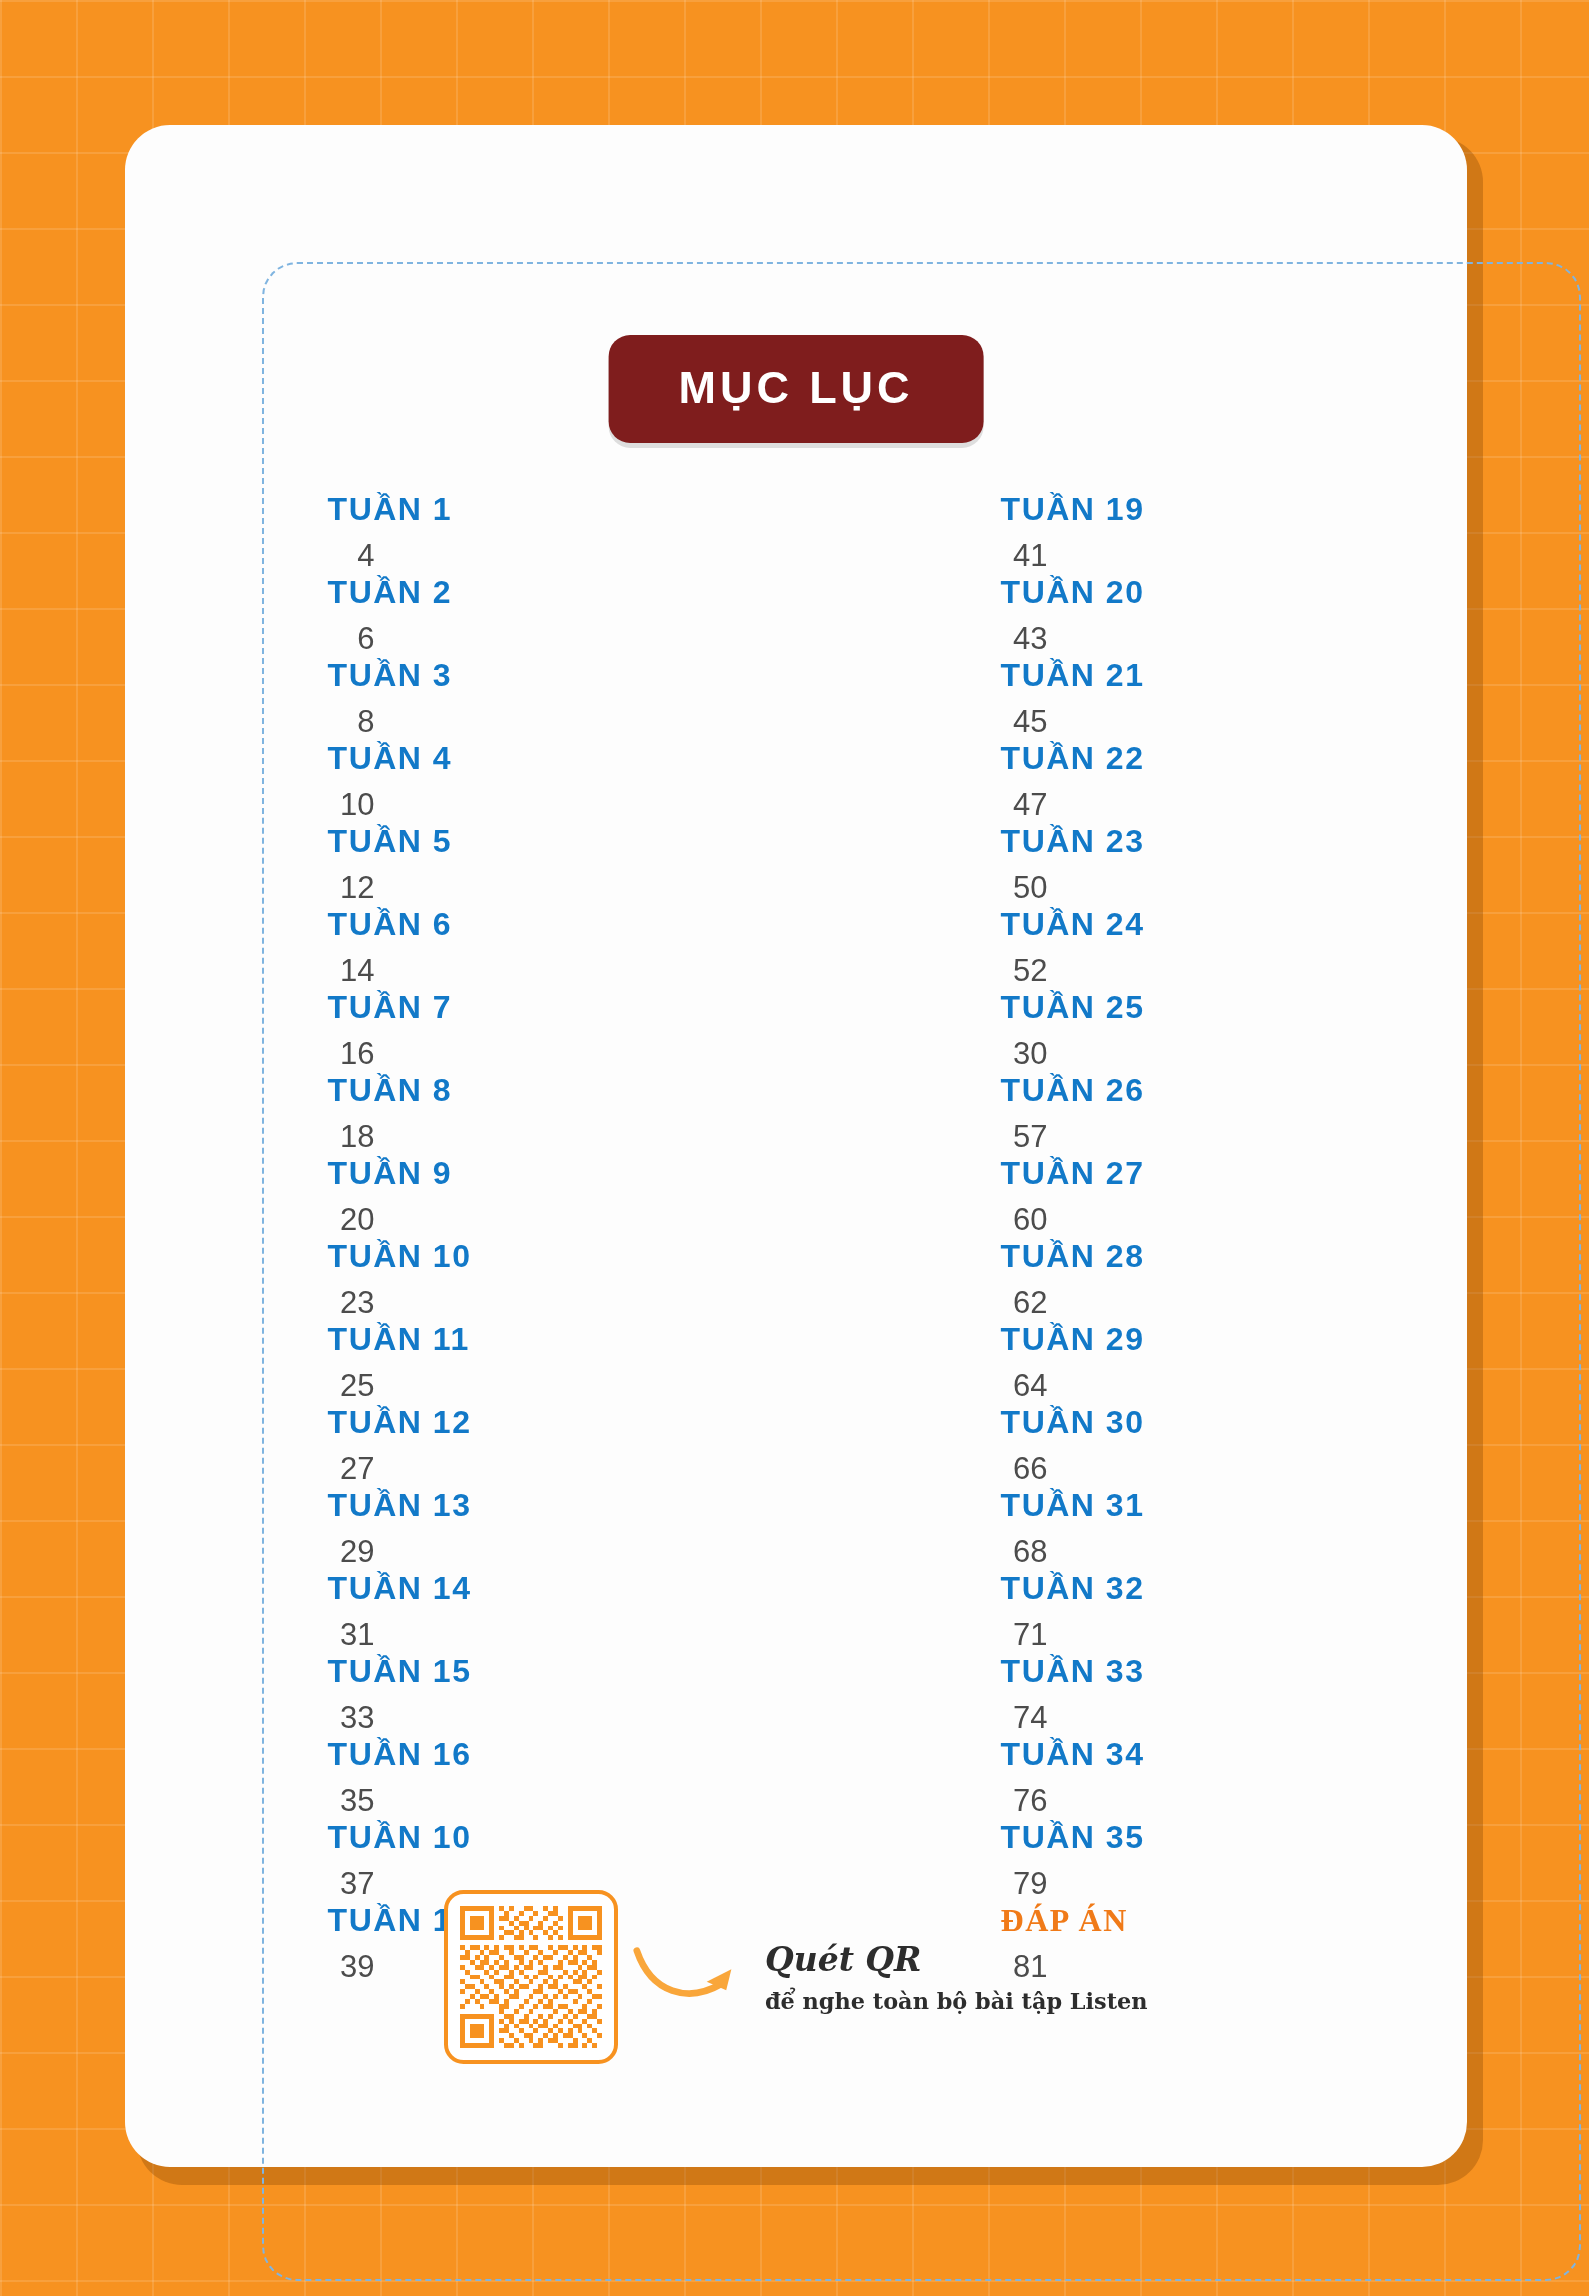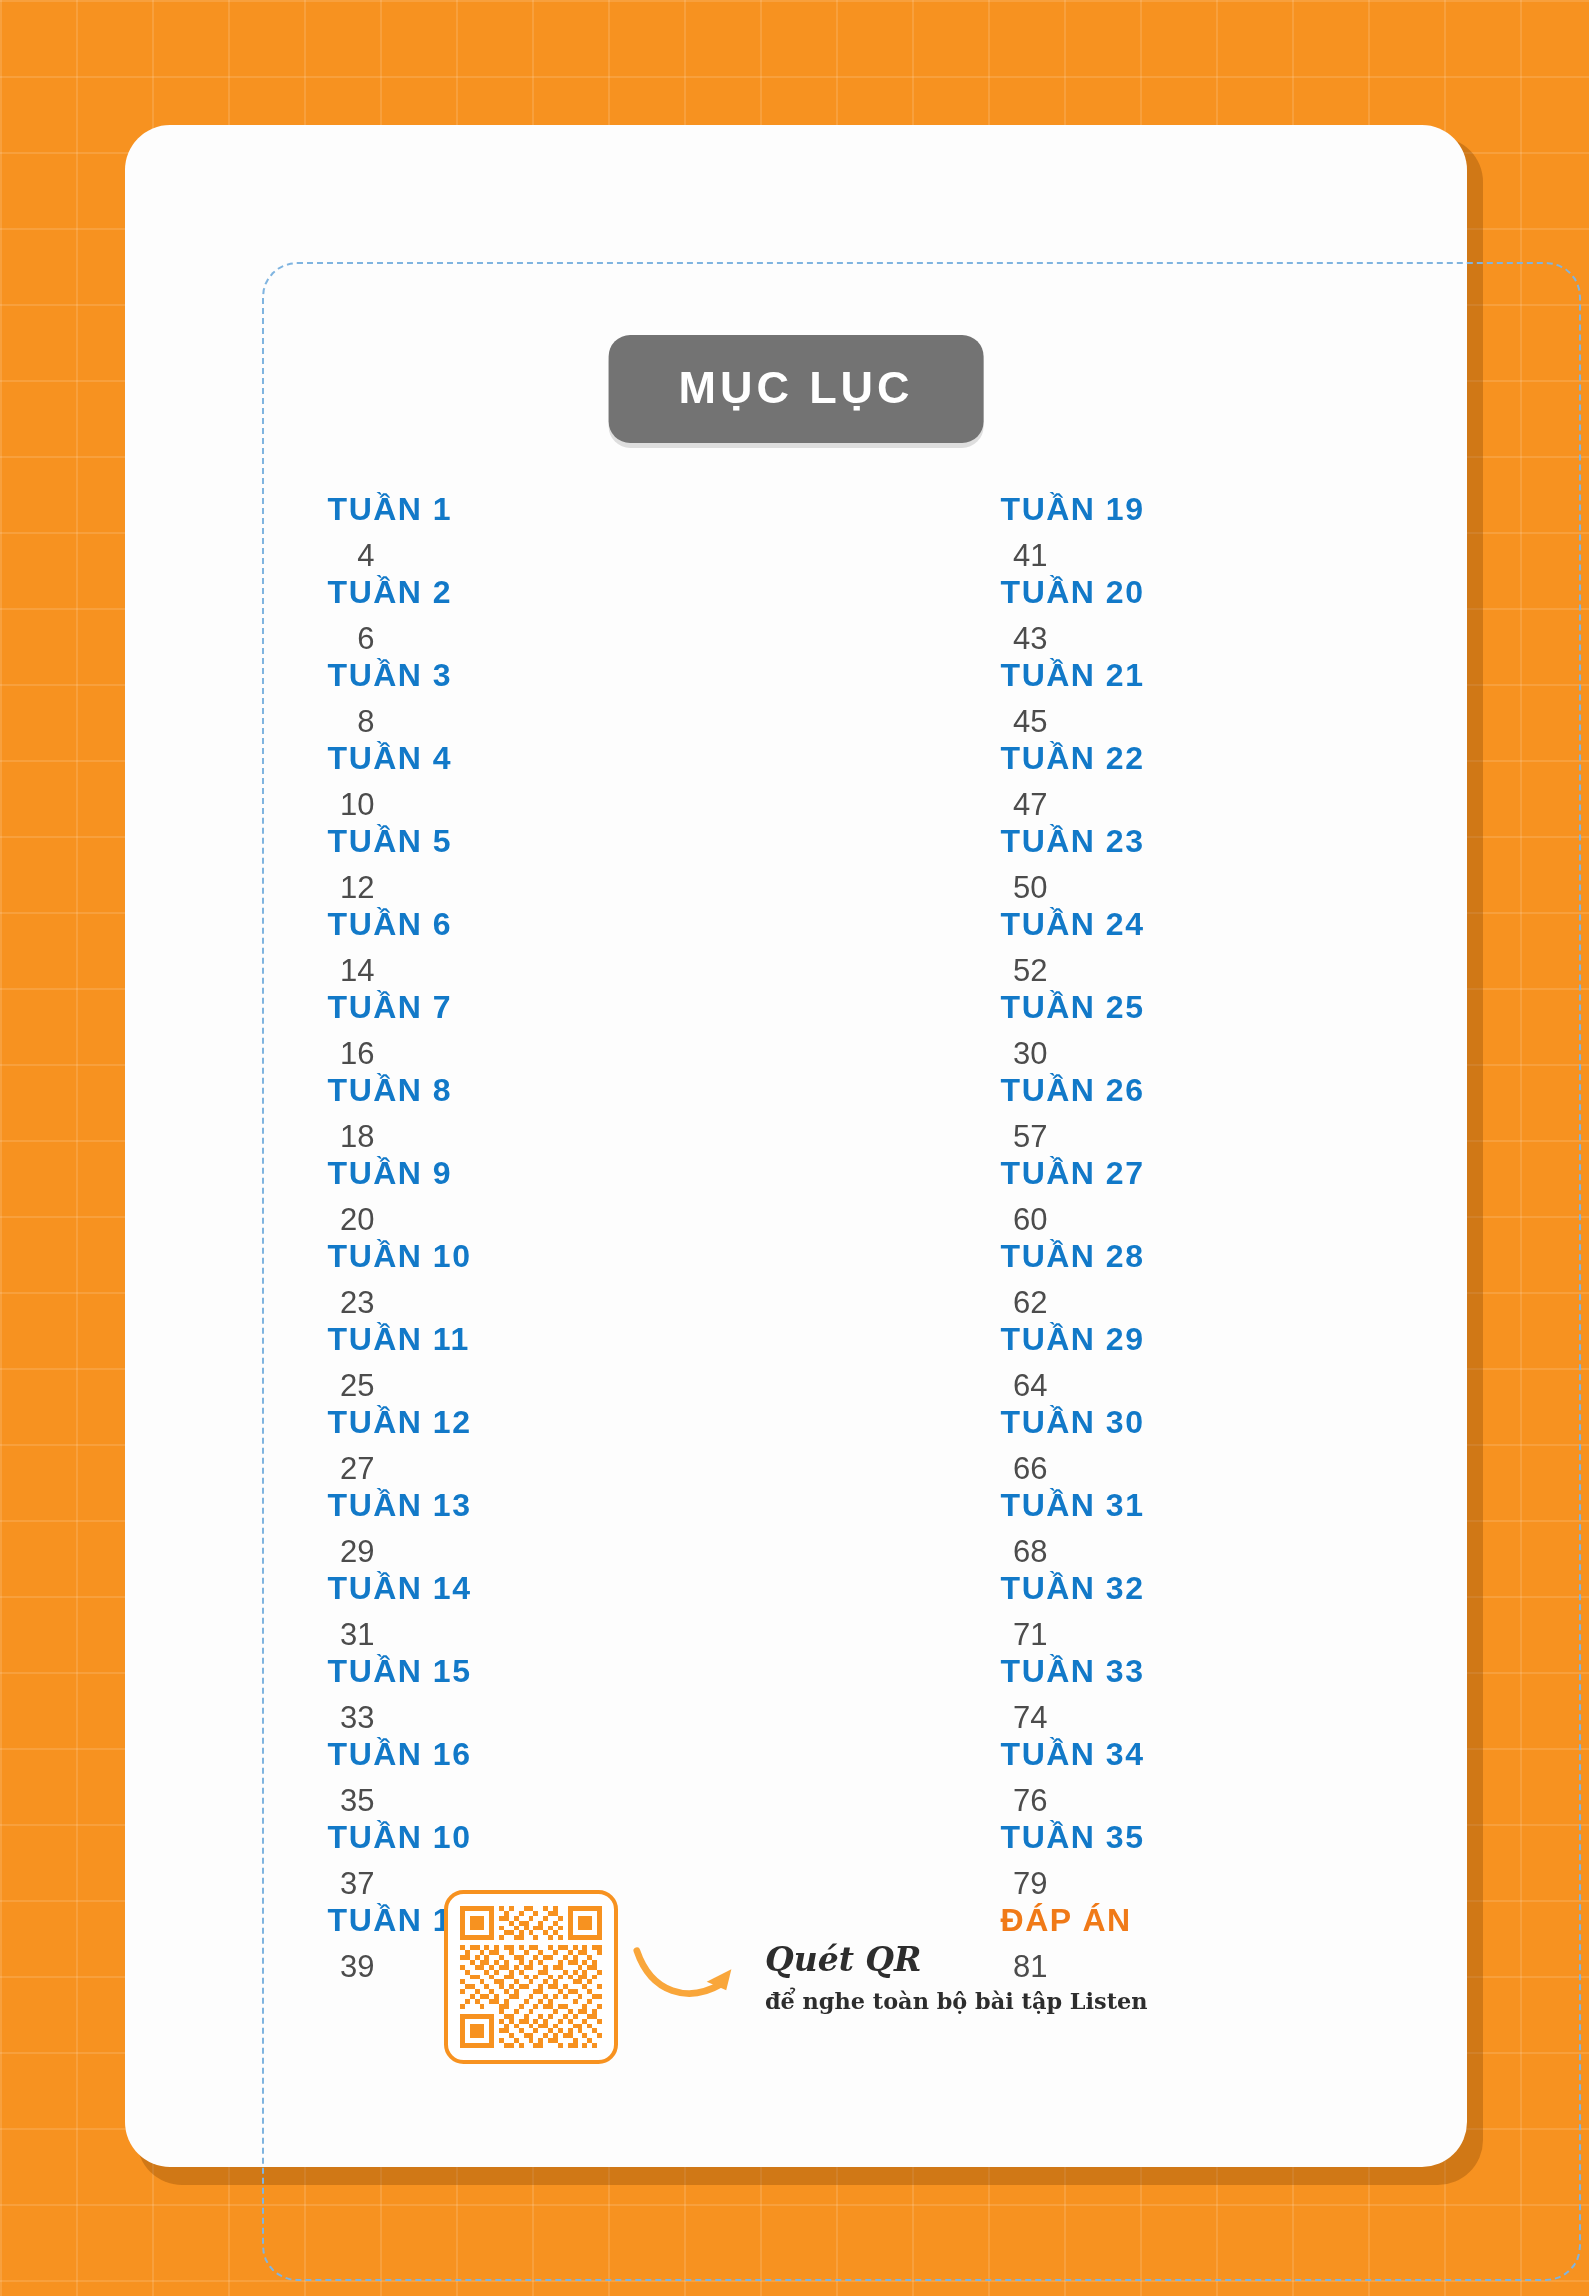--- a/index.html
+++ b/index.html
@@ -51,21 +51,21 @@
     border: 2.9px dashed #7FB4E0;
     border-radius: 35px;
     box-sizing: border-box;
     pointer-events: none;
   }
   .title-badge {
     position: absolute;
     left: 50%;
     transform: translateX(-50%);
     top: 210px;
-    background: #737373;
+    background: #7f1d1d;
     color: #FFFFFF;
     font-size: 45px;
     font-weight: bold;
     letter-spacing: 3.9px;
     padding: 27px 70px 29px;
     border-radius: 21.5px;
     box-shadow: 0 4.9px 0 rgba(0,0,0,0.12);
     white-space: nowrap;
   }
   .toc {
@@ -87,20 +87,21 @@
   }
   .toc-label {
     color: #1279C8;
     font-weight: bold;
     font-size: 32px;
     letter-spacing: 1.5px;
     white-space: nowrap;
   }
   .toc-label.answer {
     color: #F07A18;
+    font-family: Liberation Serif, serif;
   }
   .toc-dots {
     flex: 1;
     margin: 0 13.7px 0 17.6px;
     border-bottom: 3.9px dotted #8FBCDF;
     position: relative;
     top: -6.8px;
   }
   .toc-page {
     color: #4C4C4C;

